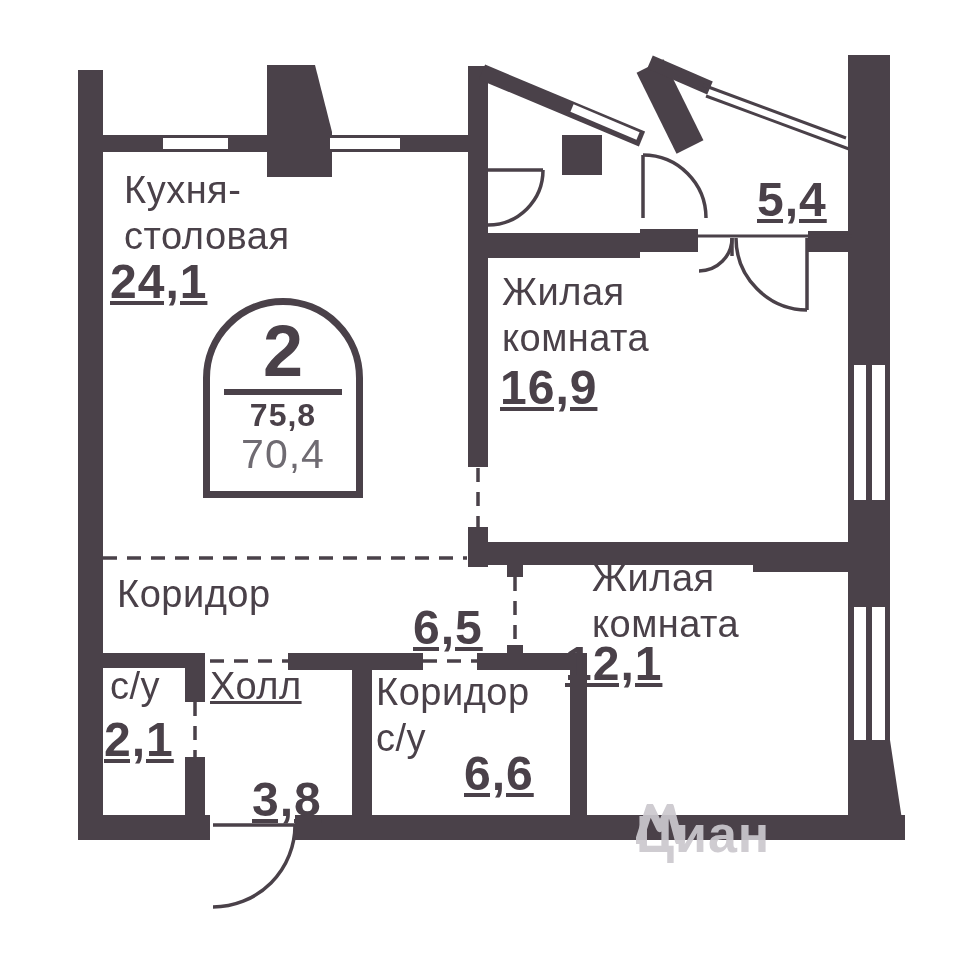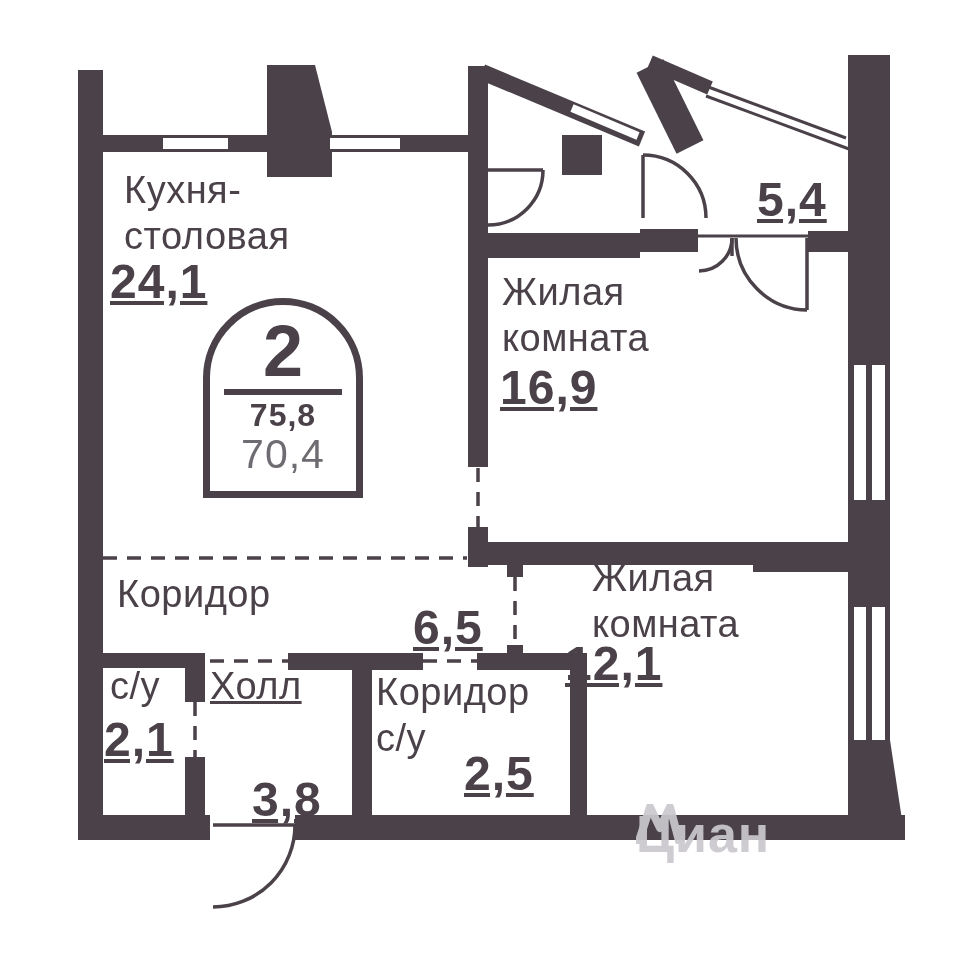--- a/index.html
+++ b/index.html
@@ -146,21 +146,21 @@
   <div class="label room-area" style="left:413px;top:600px;">6,5</div>
 
   <div class="label room-name" style="left:110px;top:664px;">с/у</div>
   <div class="label room-area" style="left:104px;top:712px;">2,1</div>
 
   <div class="label room-name" style="left:210px;top:664px;text-decoration:underline;">Холл</div>
   <div class="label room-area" style="left:252px;top:772px;">3,8</div>
 
   <div class="label room-name" style="left:376px;top:670px;">Коридор
 с/у</div>
-  <div class="label room-area" style="left:464px;top:746px;">2,5</div>
+  <div class="label room-area" style="left:464px;top:746px;">6,6</div>
 
   <div class="label room-name" style="left:592px;top:556px;">Жилая
 комната</div>
   <div class="label room-area" style="left:565px;top:636px;">12,1</div>
 
   <div class="stamp">
     <div class="stamp-rooms">2</div>
     <div class="stamp-line"></div>
     <div class="stamp-total">75,8</div>
     <div class="stamp-living">70,4</div>

